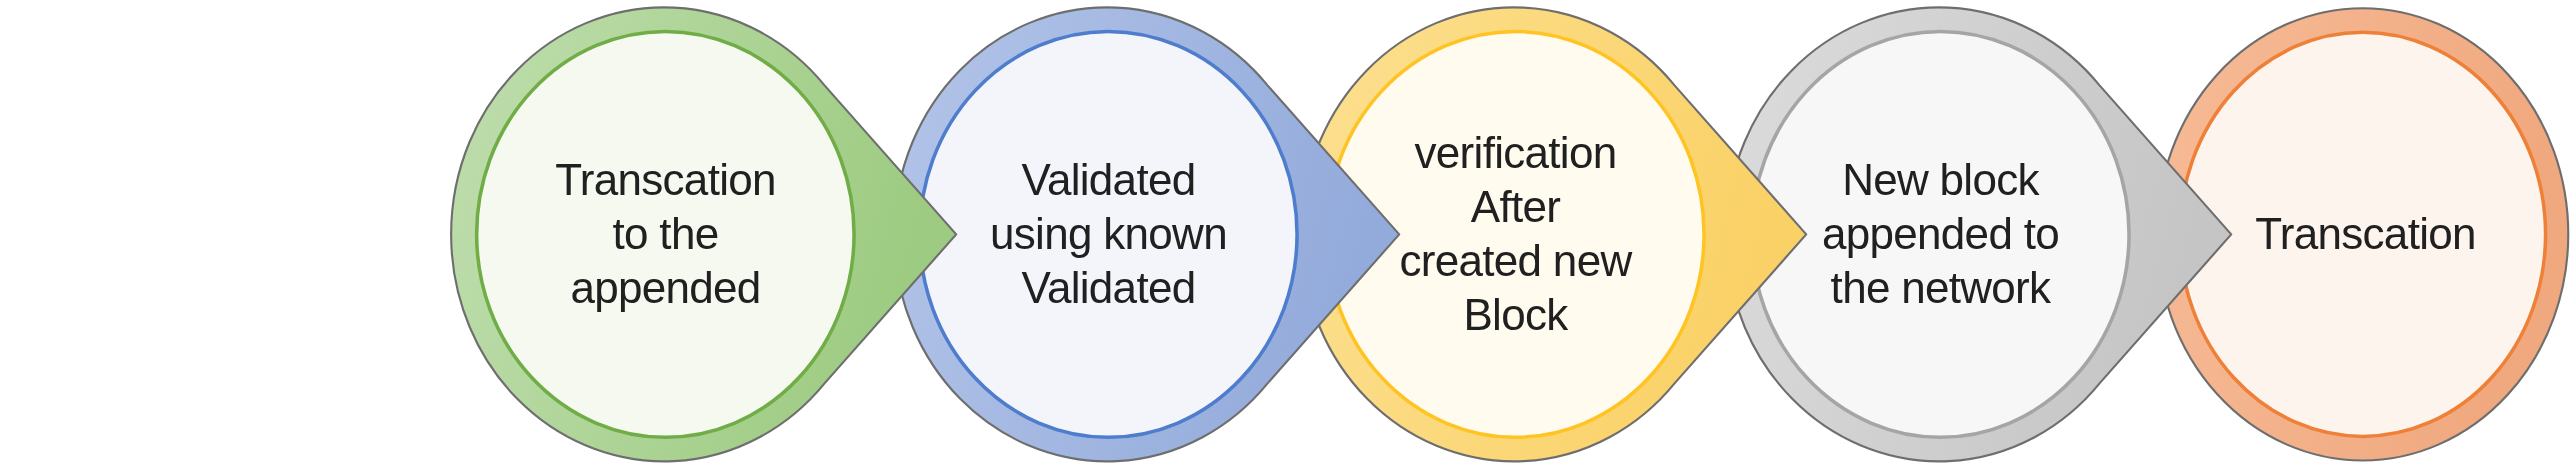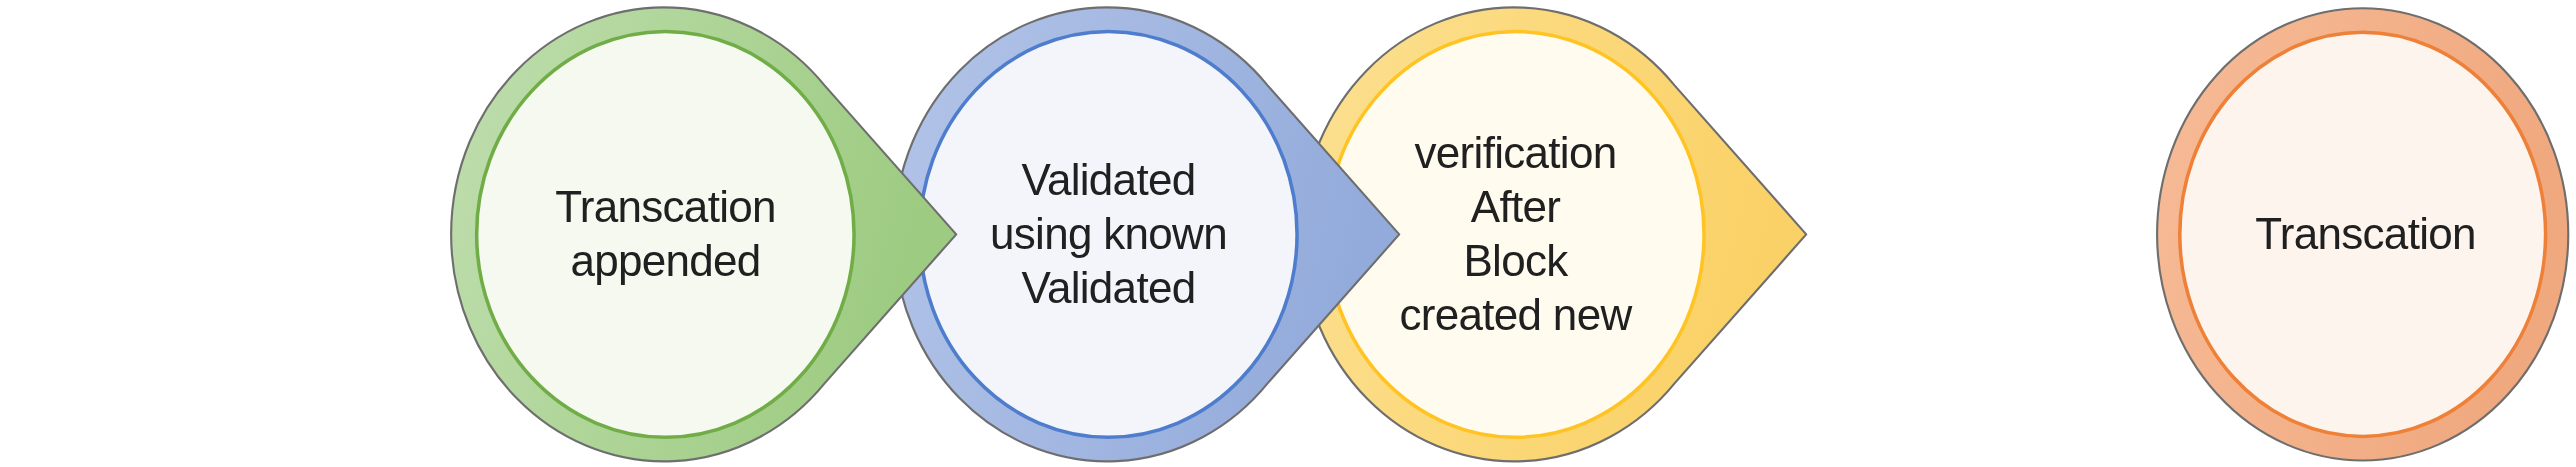--- a/index.html
+++ b/index.html
@@ -56,20 +56,21 @@
         <linearGradient id="g1" x1="0" y1="0" x2="1" y2="0.25">
           <stop offset="0" stop-color="#BFDEAE"></stop>
           <stop offset="1" stop-color="#9DCB81"></stop>
         </linearGradient>
       </defs>
       <path d="M 722 330 L 536.4 120 A 300 320 0 1 0 536.4 540 Z" fill="url(#g1)" stroke-width="3" stroke-linejoin="round" stroke="#6E6E6E"></path>
       <ellipse cx="312" cy="330" rx="266" ry="286" stroke-width="5" fill="#F5F9F0" stroke="#71AD47"></ellipse>
     </svg>
     <div class="label">
       <span>Transcation</span>
+      <span>to the</span>
       <span>appended</span>
     </div>
   </div>
 
   <div class="node n3">
     <svg width="525" height="468" viewBox="0 0 740 659">
       <defs>
         <linearGradient id="g2" x1="0" y1="0" x2="1" y2="0.25">
           <stop offset="0" stop-color="#B3C4E8"></stop>
           <stop offset="1" stop-color="#93ABDB"></stop>
@@ -92,25 +93,42 @@
           <stop offset="0" stop-color="#FCE091"></stop>
           <stop offset="1" stop-color="#FAD166"></stop>
         </linearGradient>
       </defs>
       <path d="M 722 330 L 536.4 120 A 300 320 0 1 0 536.4 540 Z" fill="url(#g3)" stroke-width="3" stroke-linejoin="round" stroke="#6E6E6E"></path>
       <ellipse cx="312" cy="330" rx="266" ry="286" stroke-width="5" fill="#FFFBEF" stroke="#FFC423"></ellipse>
     </svg>
     <div class="label">
       <span>verification</span>
       <span>After</span>
+      <span>created new</span>
       <span>Block</span>
-      <span>created new</span>
     </div>
   </div>
 
+  <div class="node n5">
+    <svg width="525" height="468" viewBox="0 0 740 659">
+      <defs>
+        <linearGradient id="g4" x1="0" y1="0" x2="1" y2="0.25">
+          <stop offset="0" stop-color="#DCDCDC"></stop>
+          <stop offset="1" stop-color="#C5C5C5"></stop>
+        </linearGradient>
+      </defs>
+      <path d="M 722 330 L 536.4 120 A 300 320 0 1 0 536.4 540 Z" fill="url(#g4)" stroke-width="3" stroke-linejoin="round" stroke="#6E6E6E"></path>
+      <ellipse cx="312" cy="330" rx="266" ry="286" stroke-width="5" fill="#F7F7F7" stroke="#A5A5A5"></ellipse>
+    </svg>
+    <div class="label">
+      <span>New block</span>
+      <span>appended to</span>
+      <span>the network</span>
+    </div>
+  </div>
 
   <div class="node n6">
     <svg width="436" height="468" viewBox="0 0 615 659">
       <defs>
         <linearGradient id="g5" x1="0" y1="0" x2="1" y2="0.25">
           <stop offset="0" stop-color="#F6BB97"></stop>
           <stop offset="1" stop-color="#F0A87E"></stop>
         </linearGradient>
       </defs>
       <ellipse cx="300" cy="330" rx="290" ry="319" fill="url(#g5)" stroke-width="3" stroke="#6E6E6E"></ellipse>

